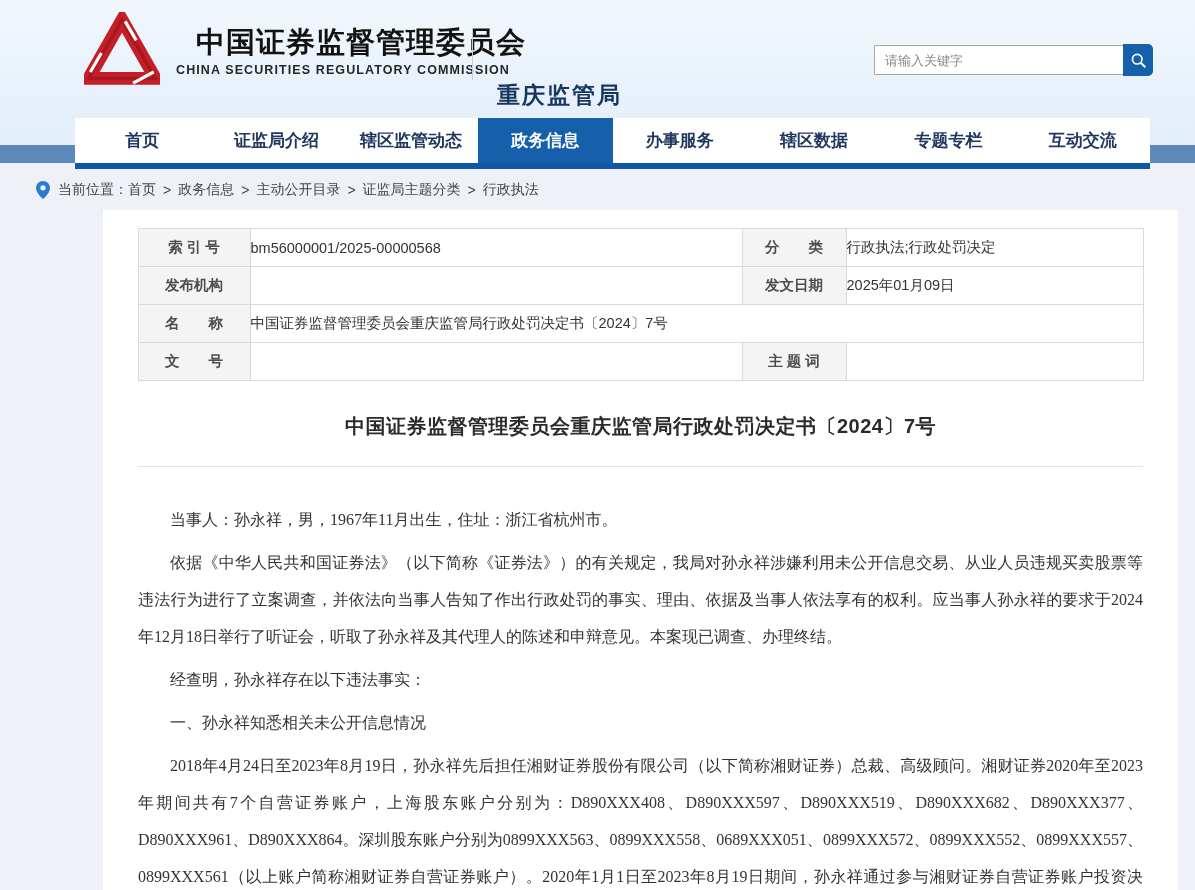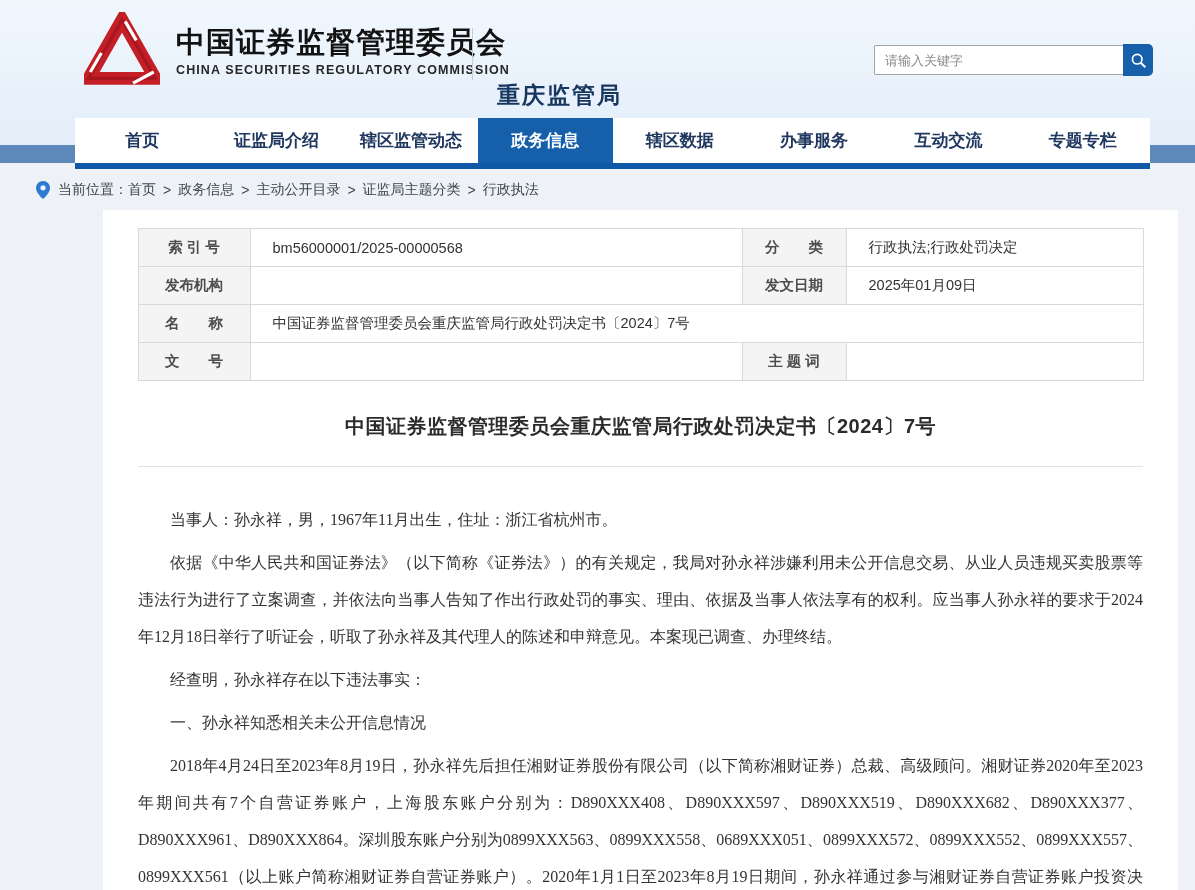--- a/index.html
+++ b/index.html
@@ -6,21 +6,21 @@
   html,body { width:1195px; height:890px; }
   body { font-family:"Liberation Sans","DejaVu Sans",sans-serif; background:#eef2f6; overflow:hidden; }
   #page { position:relative; width:1195px; height:890px; background:#eef2f6; overflow:hidden; }
 
   
   .header { position:absolute; top:0; left:0; width:1195px; height:145px;
             background:linear-gradient(180deg,#f1f7fd 0%,#e3eefa 100%); }
   .logo-wrap { position:absolute; left:84px; top:12px; display:flex; align-items:flex-start; cursor:pointer; }
   .logo-svg { width:76px; height:82px; }
   .title-block { margin-left:16px; padding-top:11px; }
-  .cn-title { font-size:29px; font-weight:bold; color:#121212; letter-spacing:1px; white-space:nowrap; }
+  .cn-title { font-size:29px; font-weight:bold; color:#121212; letter-spacing:1px; white-space:nowrap;margin-left:20px; }
   .en-title { margin-top:0; font-size:12.5px; font-weight:600; color:#262626; letter-spacing:1.1px; white-space:nowrap; }
   .header-divider { position:absolute; left:472px; top:28px; width:1px; height:52px; background:#c3cdd8; }
   .bureau { position:absolute; left:497px; top:40px; font-size:23px; font-weight:bold; color:#17365f; letter-spacing:2px; white-space:nowrap;margin-top:40px; }
   .search-box { position:absolute; left:874px; top:44px; display:flex; align-items:center; }
   .search-input { width:249px; height:30px; border:1px solid #a6a6a6; border-right:none; padding:8px 10px;
                   font-size:13px; color:#333; background:#fff; border-radius:2px 0 0 2px; outline:none;
                   font-family:"Liberation Sans",sans-serif; }
   .search-input::placeholder { color:#8a8a8a; }
   .search-btn { width:30px; height:32px; background:#1660ab; border:none; border-radius:0 5px 5px 0;
                 display:flex; align-items:center; justify-content:center; cursor:pointer; }
@@ -40,21 +40,21 @@
   .pin { margin-right:8px; flex:0 0 auto; display:flex; }
   .bc-link { cursor:pointer; }
   .bc-sep { margin:0 7px; color:#3d4650; }
 
   
   .content-card { position:absolute; left:75px; top:210px; width:1075px; height:680px; background:#fff;margin-left:28px; }
 
   .meta-table { margin:18px auto 0; width:1005px; border-collapse:collapse; table-layout:fixed; font-size:14.5px; }
   .meta-table td { border:1px solid #d9d9d9; height:38px; overflow:hidden; white-space:nowrap; }
   .label-cell { background:#f4f4f4; text-align:center; color:#4d4d4d; font-weight:bold; }
-  .value-cell { padding:0 22px; color:#333; text-align:left; }
+  .value-cell { padding:0 0; color:#333; text-align:left; }
 
   .doc-title { margin-top:32px; text-align:center; font-size:20px; font-weight:bold; color:#2b2b2b; letter-spacing:0.5px; }
   .title-divider { margin:26px 35px 0; border-bottom:1px solid #e3e3e3; height:0; }
 
   .doc-body { margin:34px 35px 0; font-family:"Liberation Serif","DejaVu Serif",serif;
               font-size:16px; color:#333; line-height:37px; text-align:justify; }
   .doc-body p { margin:0 0 6px; text-indent:2em; }
 </style>
 </head>
 <body>
@@ -94,24 +94,24 @@
       </button>
     </div>
   </div>
 
   <div class="band"></div>
   <div class="navbar">
     <div class="nav-item">首页</div>
     <div class="nav-item">证监局介绍</div>
     <div class="nav-item">辖区监管动态</div>
     <div class="nav-item active">政务信息</div>
+    <div class="nav-item">办事服务</div>
     <div class="nav-item">辖区数据</div>
-    <div class="nav-item">办事服务</div>
+    <div class="nav-item">专题专栏</div>
     <div class="nav-item">互动交流</div>
-    <div class="nav-item">专题专栏</div>
   </div>
   <div class="nav-underline"></div>
 
   <div class="breadcrumb">
     <span class="pin">
       <svg width="14" height="18" viewBox="0 0 14 18">
         <path d="M7 0C3.1 0 0 3.1 0 6.9 0 12 7 18 7 18s7-6 7-11.1C14 3.1 10.9 0 7 0z" fill="#2e7ad0"></path>
         <circle cx="7" cy="6.8" r="2.6" fill="#eaf2fa"></circle>
       </svg>
     </span>

